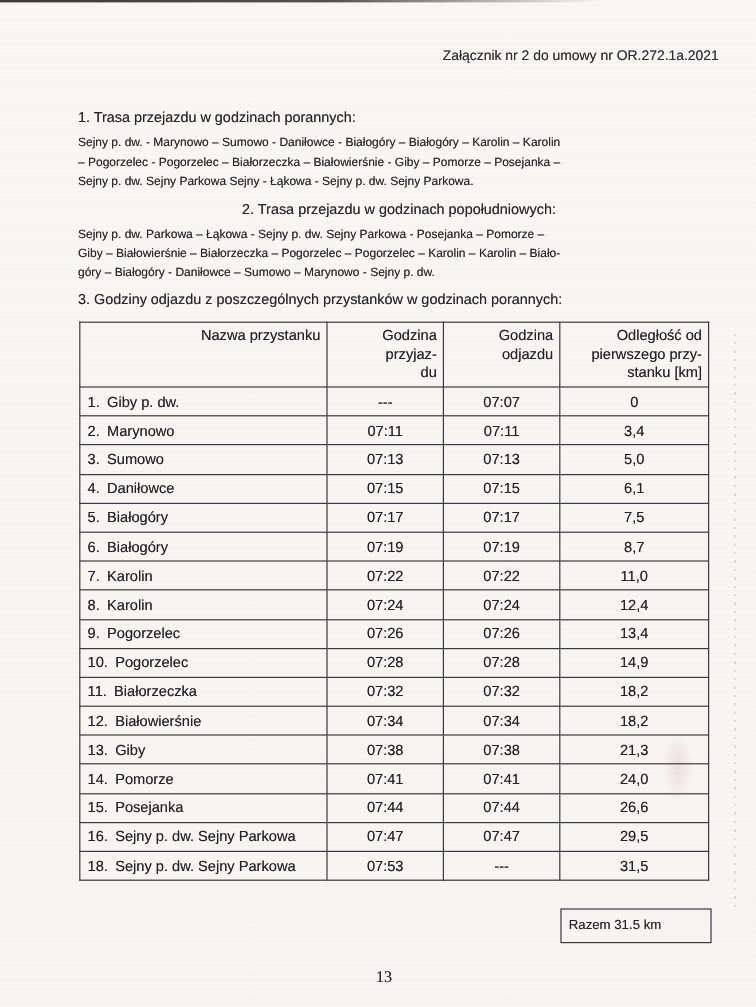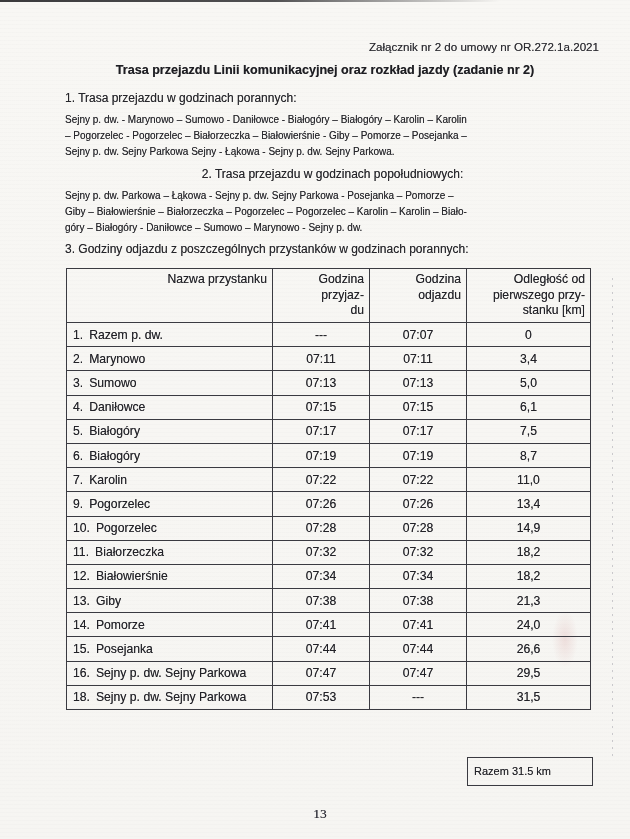--- a/index.html
+++ b/index.html
@@ -86,21 +86,20 @@
 </head>
 <body>
 
 <div class="page">
 
   <div class="scan-top-line"></div>
   <div class="scan-dotted-line"></div>
   <div class="scan-smudge"></div>
 
   <div class="attachment">Załącznik nr 2 do umowy nr OR.272.1a.2021</div>
-  <div class="title">Trasa przejazdu Linii komunikacyjnej oraz rozkład jazdy (zadanie nr 2)</div>
 
   <div class="heading h-1">1. Trasa przejazdu w godzinach porannych:</div>
   <div class="para p-1">Sejny p. dw. - Marynowo  – Sumowo - Daniłowce - Białogóry – Białogóry – Karolin – Karolin
 – Pogorzelec - Pogorzelec – Białorzeczka – Białowierśnie - Giby – Pomorze – Posejanka –
 Sejny p. dw. Sejny Parkowa Sejny - Łąkowa - Sejny p. dw. Sejny Parkowa.</div>
 
   <div class="heading h-2">2. Trasa przejazdu w godzinach popołudniowych:</div>
   <div class="para p-2">Sejny p. dw. Parkowa – Łąkowa - Sejny p. dw. Sejny Parkowa - Posejanka – Pomorze –
 Giby – Białowierśnie – Białorzeczka – Pogorzelec – Pogorzelec – Karolin – Karolin – Biało-
 góry – Białogóry - Daniłowce – Sumowo – Marynowo - Sejny p. dw.</div>
@@ -121,21 +120,21 @@
 du</th>
         <th>Godzina odjazdu</th>
         <th>Odległość od
 pierwszego przy-
 stanku [km]</th>
       </tr>
     </thead>
     <tbody>
 
     <tr>
-        <td class="cell-name"><span class="no">1.</span><span>Razem p. dw.</span></td>
+        <td class="cell-name"><span class="no">1.</span><span>Giby p. dw.</span></td>
         <td class="cell-val">---</td>
         <td class="cell-val">07:07</td>
         <td class="cell-val">0</td>
       </tr>
         <tr>
         <td class="cell-name"><span class="no">2.</span><span>Marynowo</span></td>
         <td class="cell-val">07:11</td>
         <td class="cell-val">07:11</td>
         <td class="cell-val">3,4</td>
       </tr>
@@ -163,20 +162,26 @@
         <td class="cell-val">07:19</td>
         <td class="cell-val">8,7</td>
       </tr>
         <tr>
         <td class="cell-name"><span class="no">7.</span><span>Karolin</span></td>
         <td class="cell-val">07:22</td>
         <td class="cell-val">07:22</td>
         <td class="cell-val">11,0</td>
       </tr>
         <tr>
+        <td class="cell-name"><span class="no">8.</span><span>Karolin</span></td>
+        <td class="cell-val">07:24</td>
+        <td class="cell-val">07:24</td>
+        <td class="cell-val">12,4</td>
+      </tr>
+        <tr>
         <td class="cell-name"><span class="no">9.</span><span>Pogorzelec</span></td>
         <td class="cell-val">07:26</td>
         <td class="cell-val">07:26</td>
         <td class="cell-val">13,4</td>
       </tr>
         <tr>
         <td class="cell-name"><span class="no">10.</span><span>Pogorzelec</span></td>
         <td class="cell-val">07:28</td>
         <td class="cell-val">07:28</td>
         <td class="cell-val">14,9</td>

